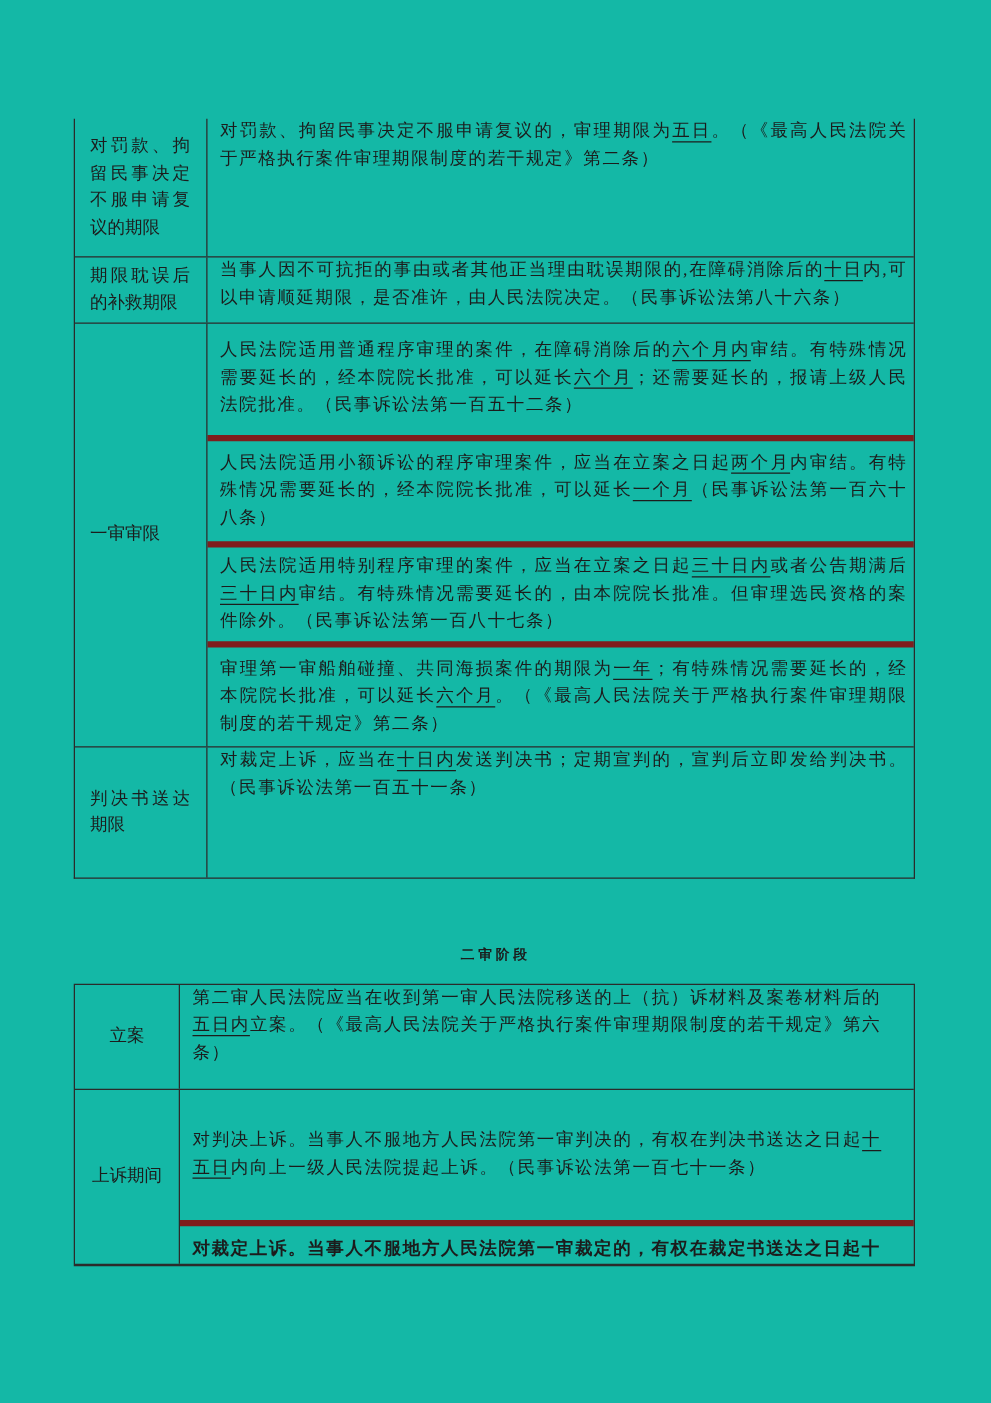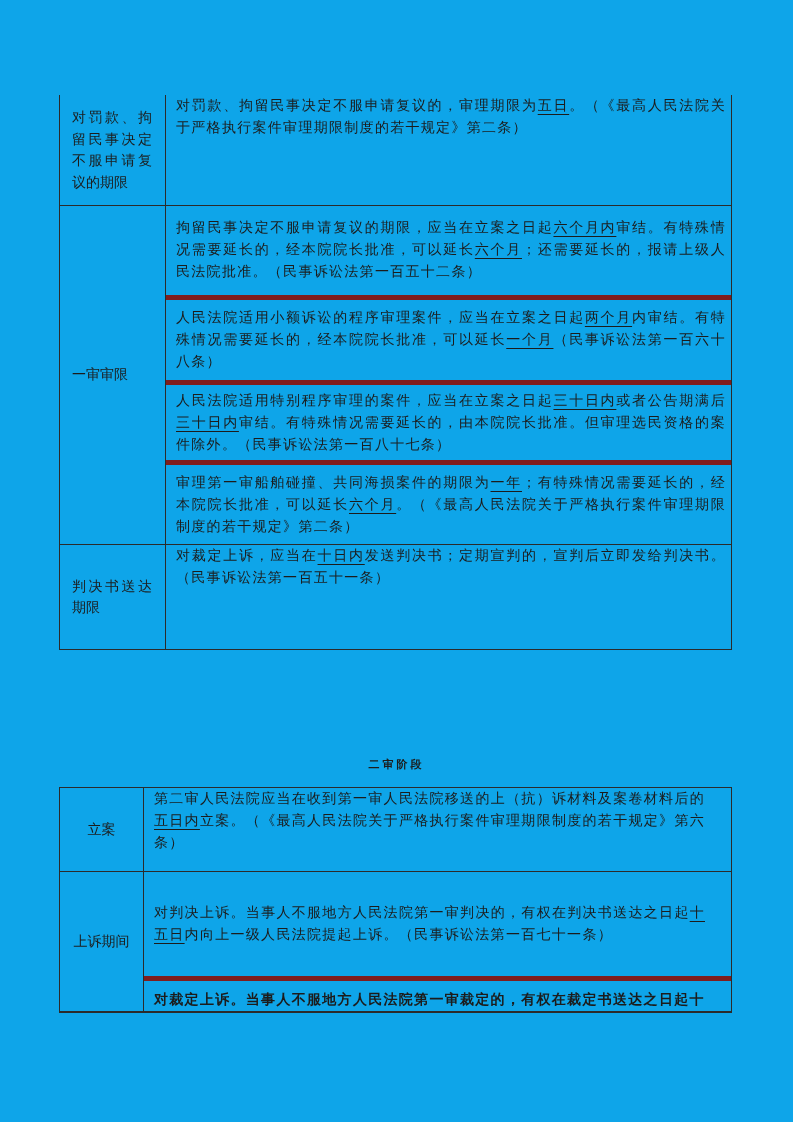--- a/index.html
+++ b/index.html
@@ -2,21 +2,21 @@
 <html><head>
 <meta charset="utf-8">
 <style>
   * { margin:0; padding:0; box-sizing:border-box; }
   html,body { background:#ffffff; }
   body {
     width:793px; height:1122px;
     font-family:"Liberation Serif","DejaVu Serif",serif;
     color:#1c1c1c;
   }
-  .page { position:relative; width:793px; height:1122px; background:#0ea5e9; overflow:hidden; }
+  .page { position:relative; width:793px; height:1122px; background:#14b8a6; overflow:hidden; }
 
   .tbl {
     position:absolute; left:59px; width:673px;
     border-left:1px solid #2b2b2b; border-right:1px solid #2b2b2b;
   }
   #table1 { top:95px; border-bottom:1px solid #2b2b2b; }   
   #table2 { top:787px; border-top:1px solid #2b2b2b; border-bottom:2px solid #2b2b2b; }
 
   .trow { display:flex; width:100%; }
   .trow + .trow { border-top:1px solid #2b2b2b; }
@@ -79,28 +79,36 @@
 
     <div class="trow r1">
       <div class="lcell">
         <div class="label">对罚款、拘留民事决定不服申请复议的期限</div>
       </div>
       <div class="bcell">
         <div class="body-text"><span>对罚款、拘留民事决定不服申请复议的，审理期限为</span><span class="u">五日</span><span>。（《最高人民法院关于严格执行案件审理期限制度的若干规定》第二条）</span></div>
       </div>
     </div>
 
+    <div class="trow r2">
+      <div class="lcell">
+        <div class="label">期限耽误后的补救期限</div>
+      </div>
+      <div class="bcell">
+        <div class="body-text"><span>当事人因不可抗拒的事由或者其他正当理由耽误期限的,在障碍消除后的</span><span class="u">十日</span><span>内,可以申请顺延期限，是否准许，由人民法院决定。（民事诉讼法第八十六条）</span></div>
+      </div>
+    </div>
 
     <div class="trow r3">
       <div class="lcell">
         <div class="label">一审审限</div>
       </div>
       <div class="subrows">
         <div class="subrow r3a">
-          <div class="body-text"><span>拘留民事决定不服申请复议的期限，应当在立案之日起</span><span class="u">六个月内</span><span>审结。有特殊情况需要延长的，经本院院长批准，可以延长</span><span class="u">六个月</span><span>；还需要延长的，报请上级人民法院批准。（民事诉讼法第一百五十二条）</span></div>
+          <div class="body-text"><span>人民法院适用普通程序审理的案件，在障碍消除后的</span><span class="u">六个月内</span><span>审结。有特殊情况需要延长的，经本院院长批准，可以延长</span><span class="u">六个月</span><span>；还需要延长的，报请上级人民法院批准。（民事诉讼法第一百五十二条）</span></div>
         </div>
         <div class="subrow r3b">
           <div class="body-text"><span>人民法院适用小额诉讼的程序审理案件，应当在立案之日起</span><span class="u">两个月</span><span>内审结。有特殊情况需要延长的，经本院院长批准，可以延长</span><span class="u">一个月</span><span>（民事诉讼法第一百六十八条）</span></div>
         </div>
         <div class="subrow r3c">
           <div class="body-text"><span>人民法院适用特别程序审理的案件，应当在立案之日起</span><span class="u">三十日内</span><span>或者公告期满后</span><span class="u">三十日内</span><span>审结。有特殊情况需要延长的，由本院院长批准。但审理选民资格的案件除外。（民事诉讼法第一百八十七条）</span></div>
         </div>
         <div class="subrow r3d">
           <div class="body-text"><span>审理第一审船舶碰撞、共同海损案件的期限为</span><span class="u">一年</span><span>；有特殊情况需要延长的，经本院院长批准，可以延长</span><span class="u">六个月</span><span>。（《最高人民法院关于严格执行案件审理期限制度的若干规定》第二条）</span></div>
         </div>

